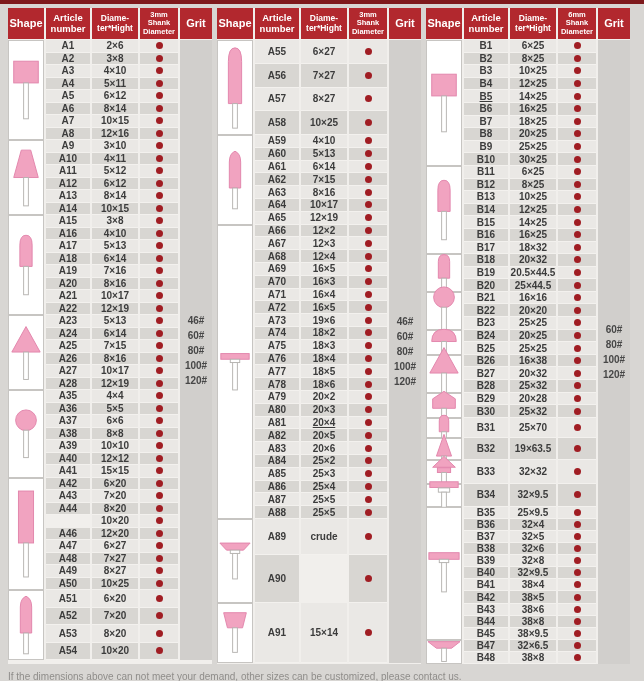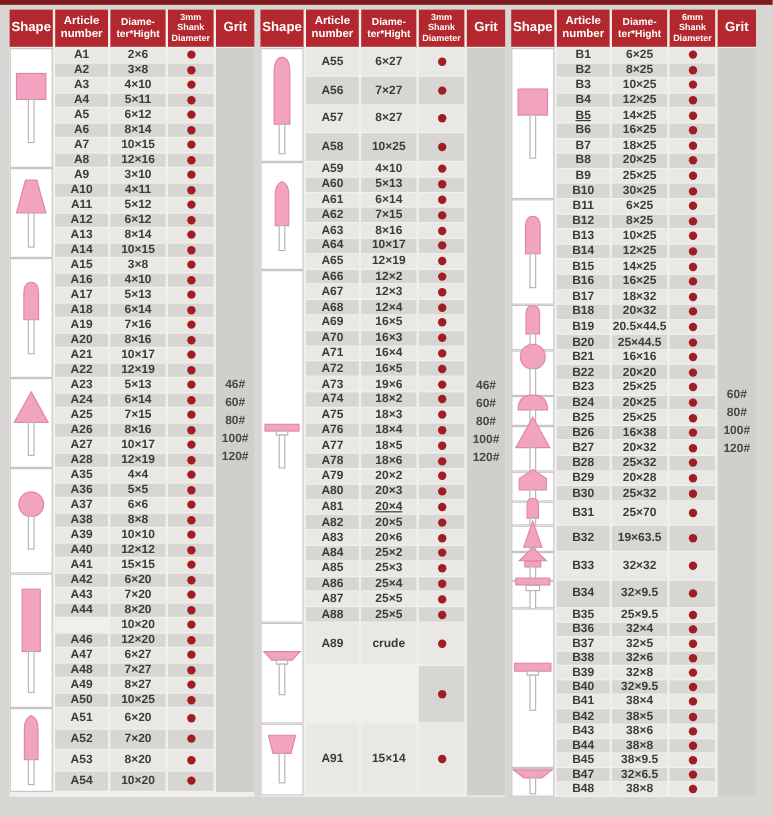--- a/index.html
+++ b/index.html
@@ -537,20 +537,21 @@
             <path d="M2,1 L34,1 L27,8.5 L9,8.5 Z" fill="#f1a3c0" stroke="#e184ab" stroke-width="1"></path>
             <rect x="13" y="8.5" width="10" height="3.5" fill="#ffffff" stroke="#b5b3b0" stroke-width="1"></rect>
             <rect x="15.5" y="12" width="5" height="27" fill="#ffffff" stroke="#b5b3b0" stroke-width="1"></rect>
           </svg>
         </div>
         <div class="cell r0" style="grid-area: 36 / 2;">A89</div>
         <div class="cell r0" style="grid-area: 36 / 3;">crude</div>
         <div class="cell r0" style="grid-area: 36 / 4;">
           <span class="dot"></span>
         </div>
+        <div class="cell r1" style="grid-area: 37 / 2;">A90</div>
         <div class="cell r1" style="grid-area: 37 / 4;">
           <span class="dot"></span>
         </div>
         <div class="shapecell" style="grid-area: 38 / 1 / span 1;">
           <svg width="36" height="44" viewBox="0 0 36 44" xmlns="http://www.w3.org/2000/svg">
             <polygon points="6,0.5 30,0.5 26,16.5 10,16.5" fill="#f1a3c0" stroke="#e184ab" stroke-width="1"></polygon>
             <rect x="15.5" y="16.5" width="5" height="26" fill="#ffffff" stroke="#b5b3b0" stroke-width="1"></rect>
           </svg>
         </div>
         <div class="cell r0" style="grid-area: 38 / 2;">A91</div>
@@ -893,13 +894,14 @@
           <span class="dot"></span>
         </div>
         <div class="gritcell" style="grid-area: 2 / 5 / 49;">
           <div>60#</div>
           <div>80#</div>
           <div>100#</div>
           <div>120#</div>
         </div>
       </div>
   </div>
+  <div class="footnote">If the dimensions above can not meet your demand, other sizes can be customized, please contact us.</div>
 </div>
 
 </body></html>

